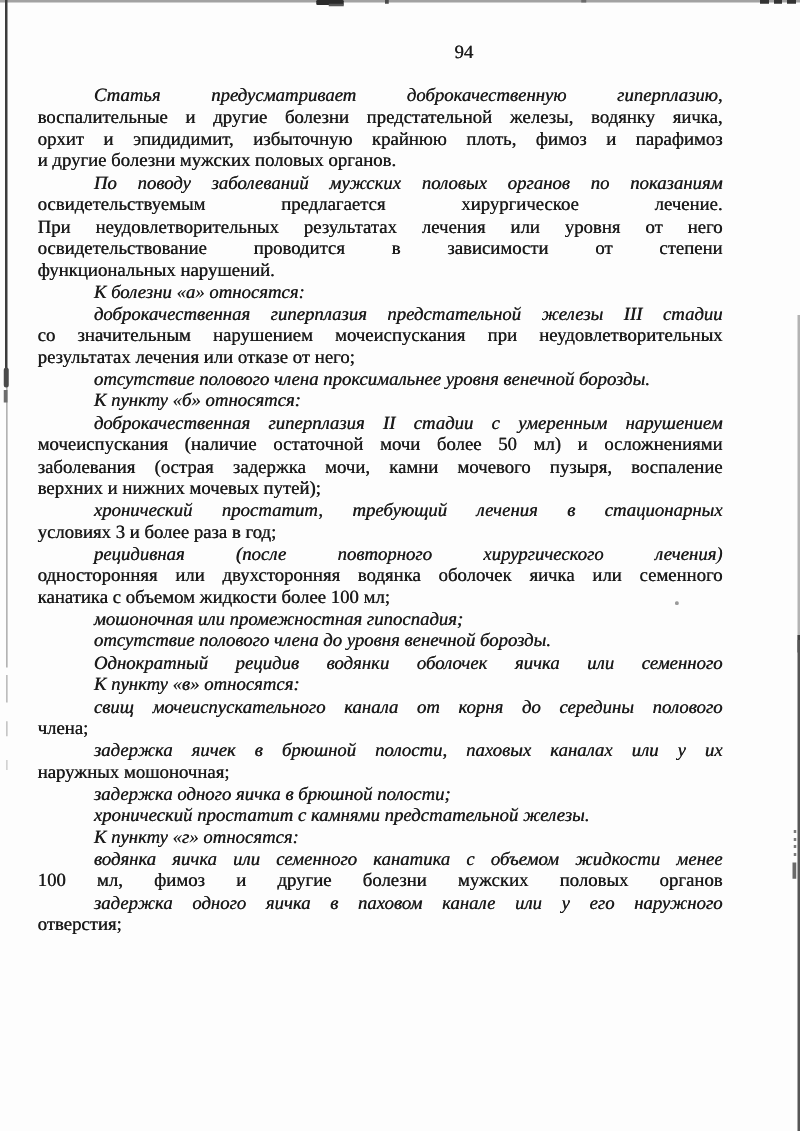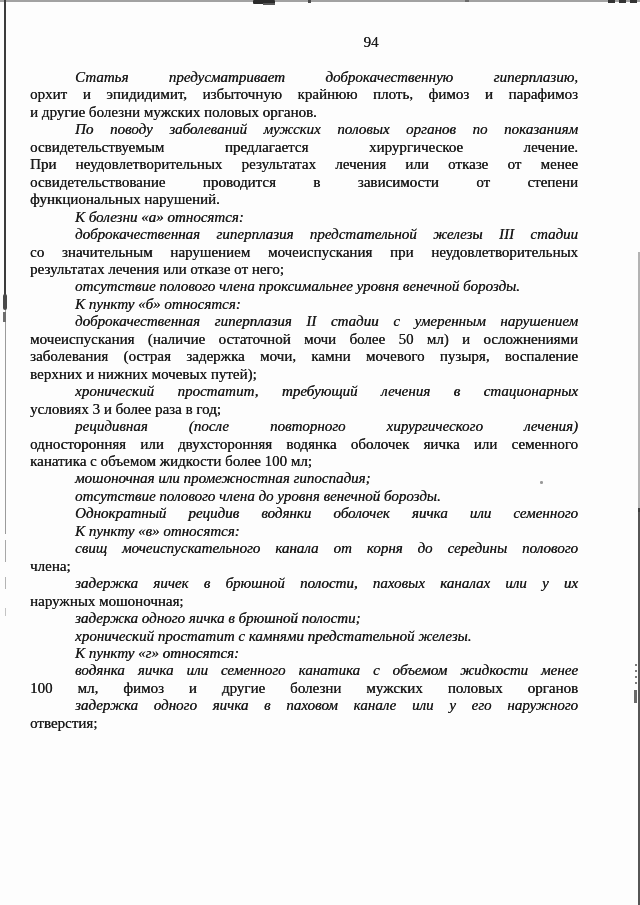--- a/index.html
+++ b/index.html
@@ -77,25 +77,26 @@
   <div class="right-segD"></div>
   <div class="right-ticks"></div>
   <div class="right-dash"></div>
   <div class="speck1"></div>
 </div>
 
 <div class="page-number">94</div>
 
 <div class="doc">
     <div class="line first">Статья предусматривает доброкачественную гиперплазию,</div>
+    <div class="line">воспалительные и другие болезни предстательной железы, водянку яичка,</div>
     <div class="line">орхит и эпидидимит, избыточную крайнюю плоть, фимоз и парафимоз</div>
     <div class="line last">и другие болезни мужских половых органов.</div>
     <div class="line first">По поводу заболеваний мужских половых органов по показаниям</div>
     <div class="line">освидетельствуемым предлагается хирургическое лечение.</div>
-    <div class="line">При неудовлетворительных результатах лечения или отказе от менее</div>
+    <div class="line">При неудовлетворительных результатах лечения или уровня от него</div>
     <div class="line">освидетельствование проводится в зависимости от степени</div>
     <div class="line last">функциональных нарушений.</div>
     <div class="line first last">К болезни «а» относятся:</div>
     <div class="line first">доброкачественная гиперплазия предстательной железы III стадии</div>
     <div class="line">со значительным нарушением мочеиспускания при неудовлетворительных</div>
     <div class="line last">результатах лечения или отказе от него;</div>
     <div class="line first last">отсутствие полового члена проксимальнее уровня венечной борозды.</div>
     <div class="line first last">К пункту «б» относятся:</div>
     <div class="line first">доброкачественная гиперплазия II стадии с умеренным нарушением</div>
     <div class="line">мочеиспускания (наличие остаточной мочи более 50 мл) и осложнениями</div>

